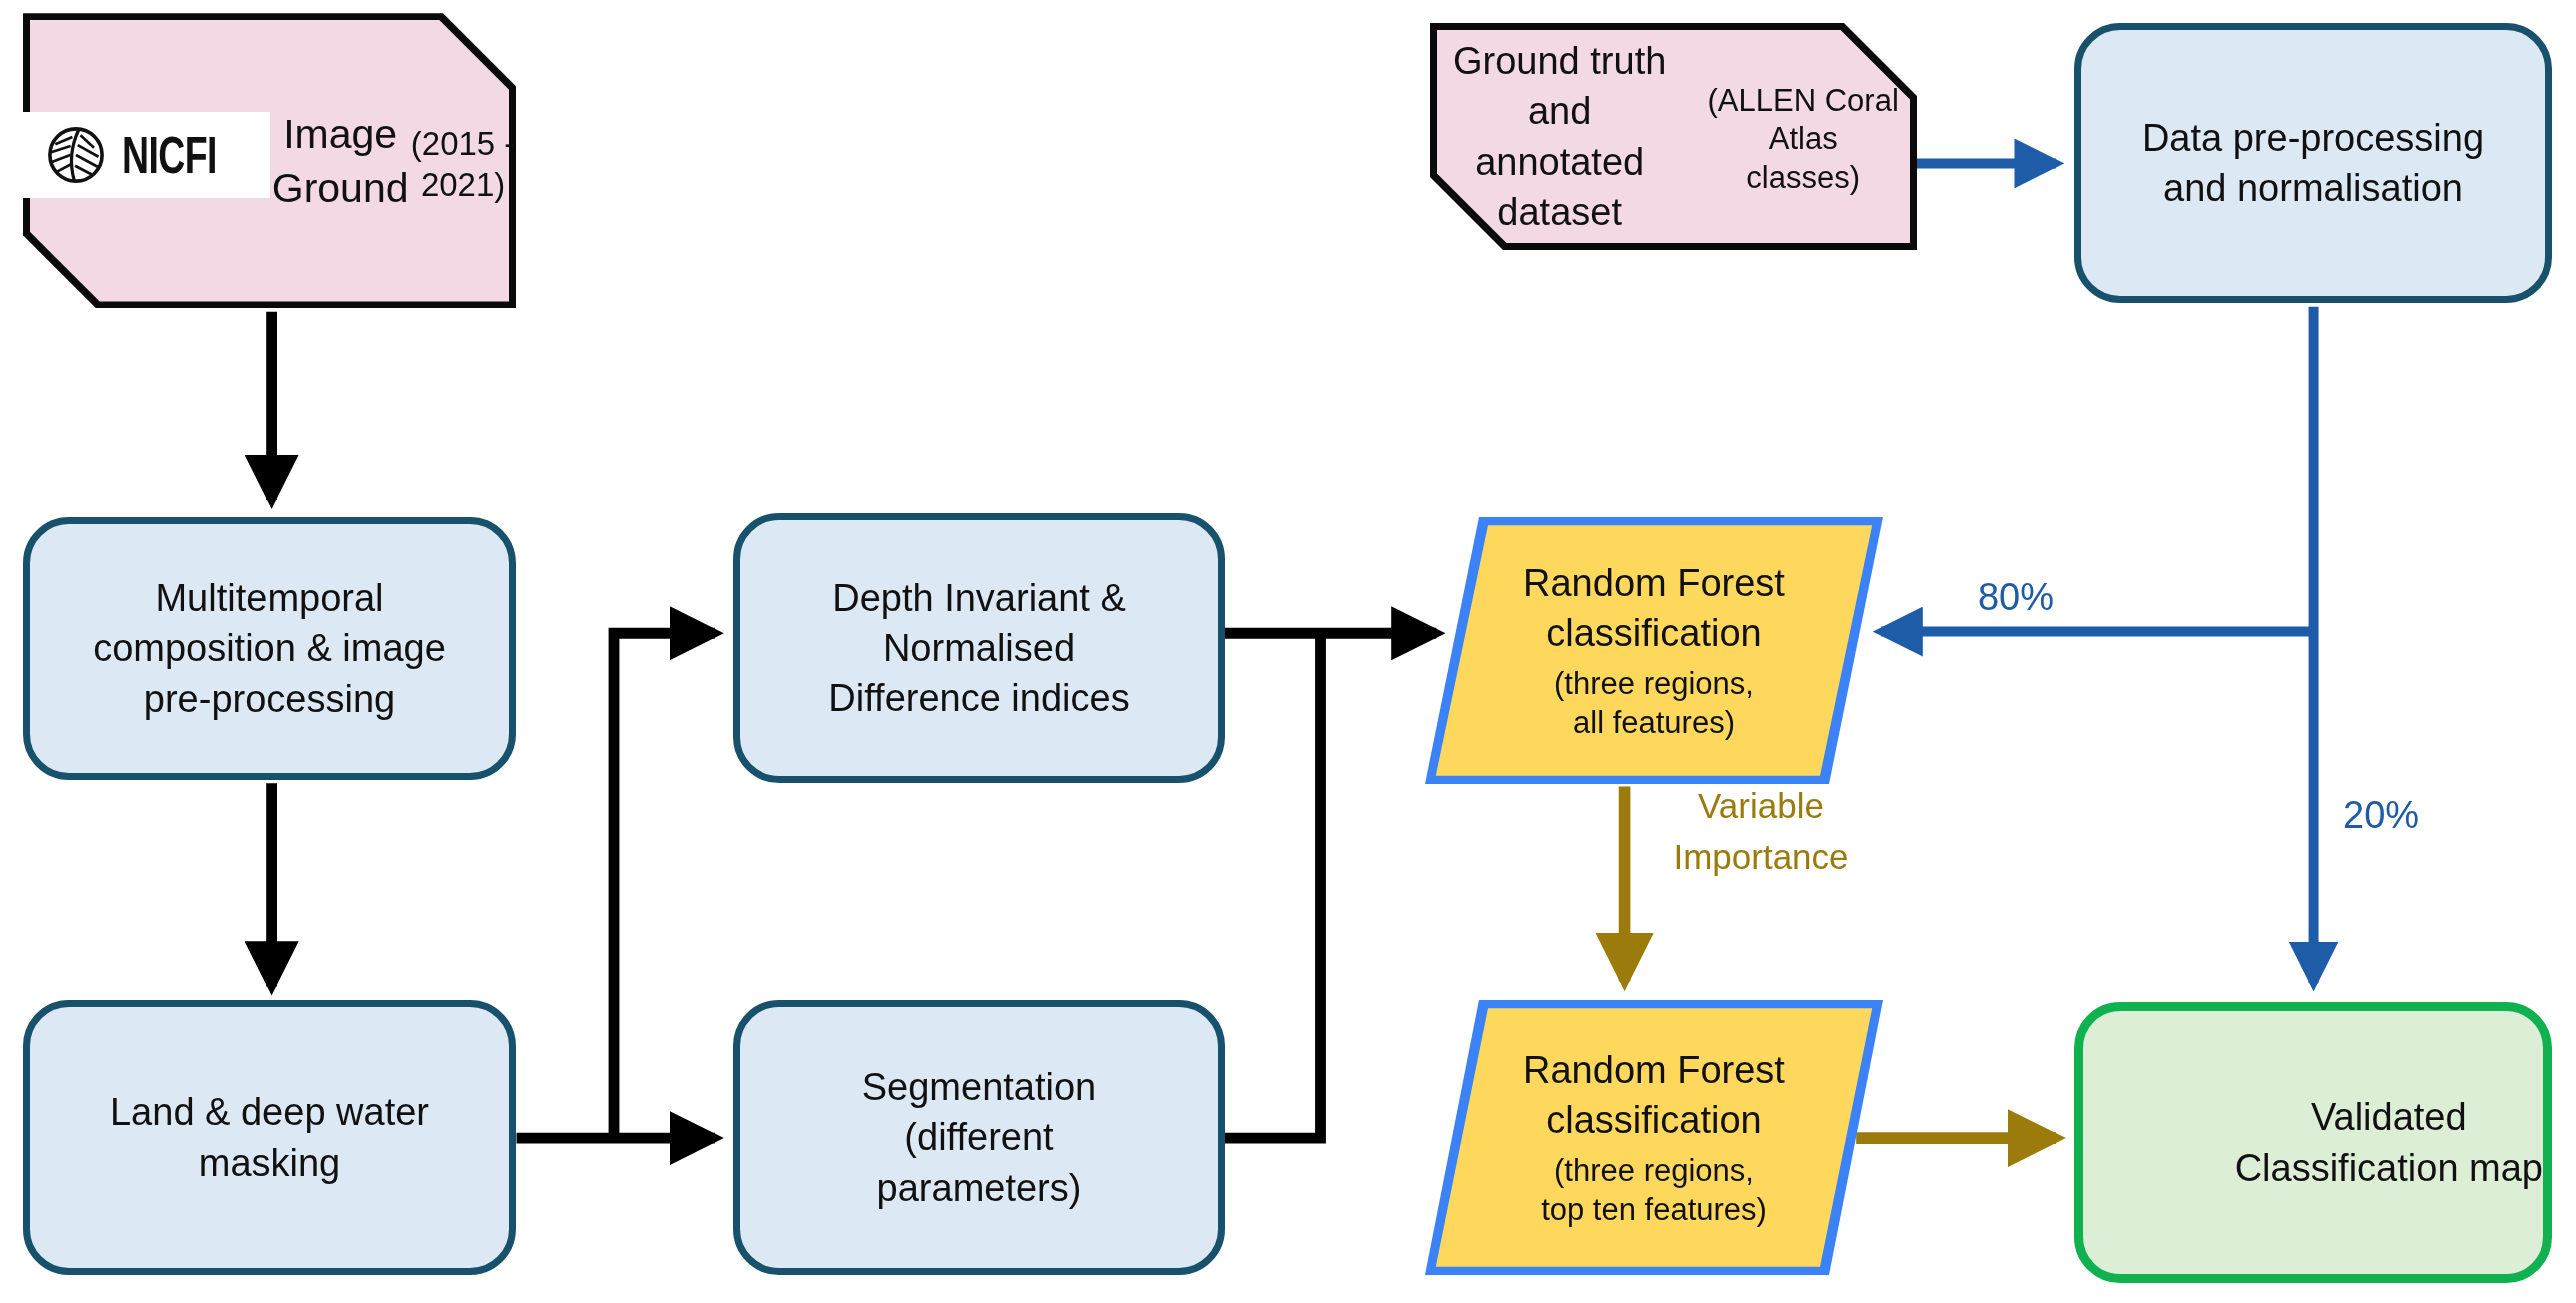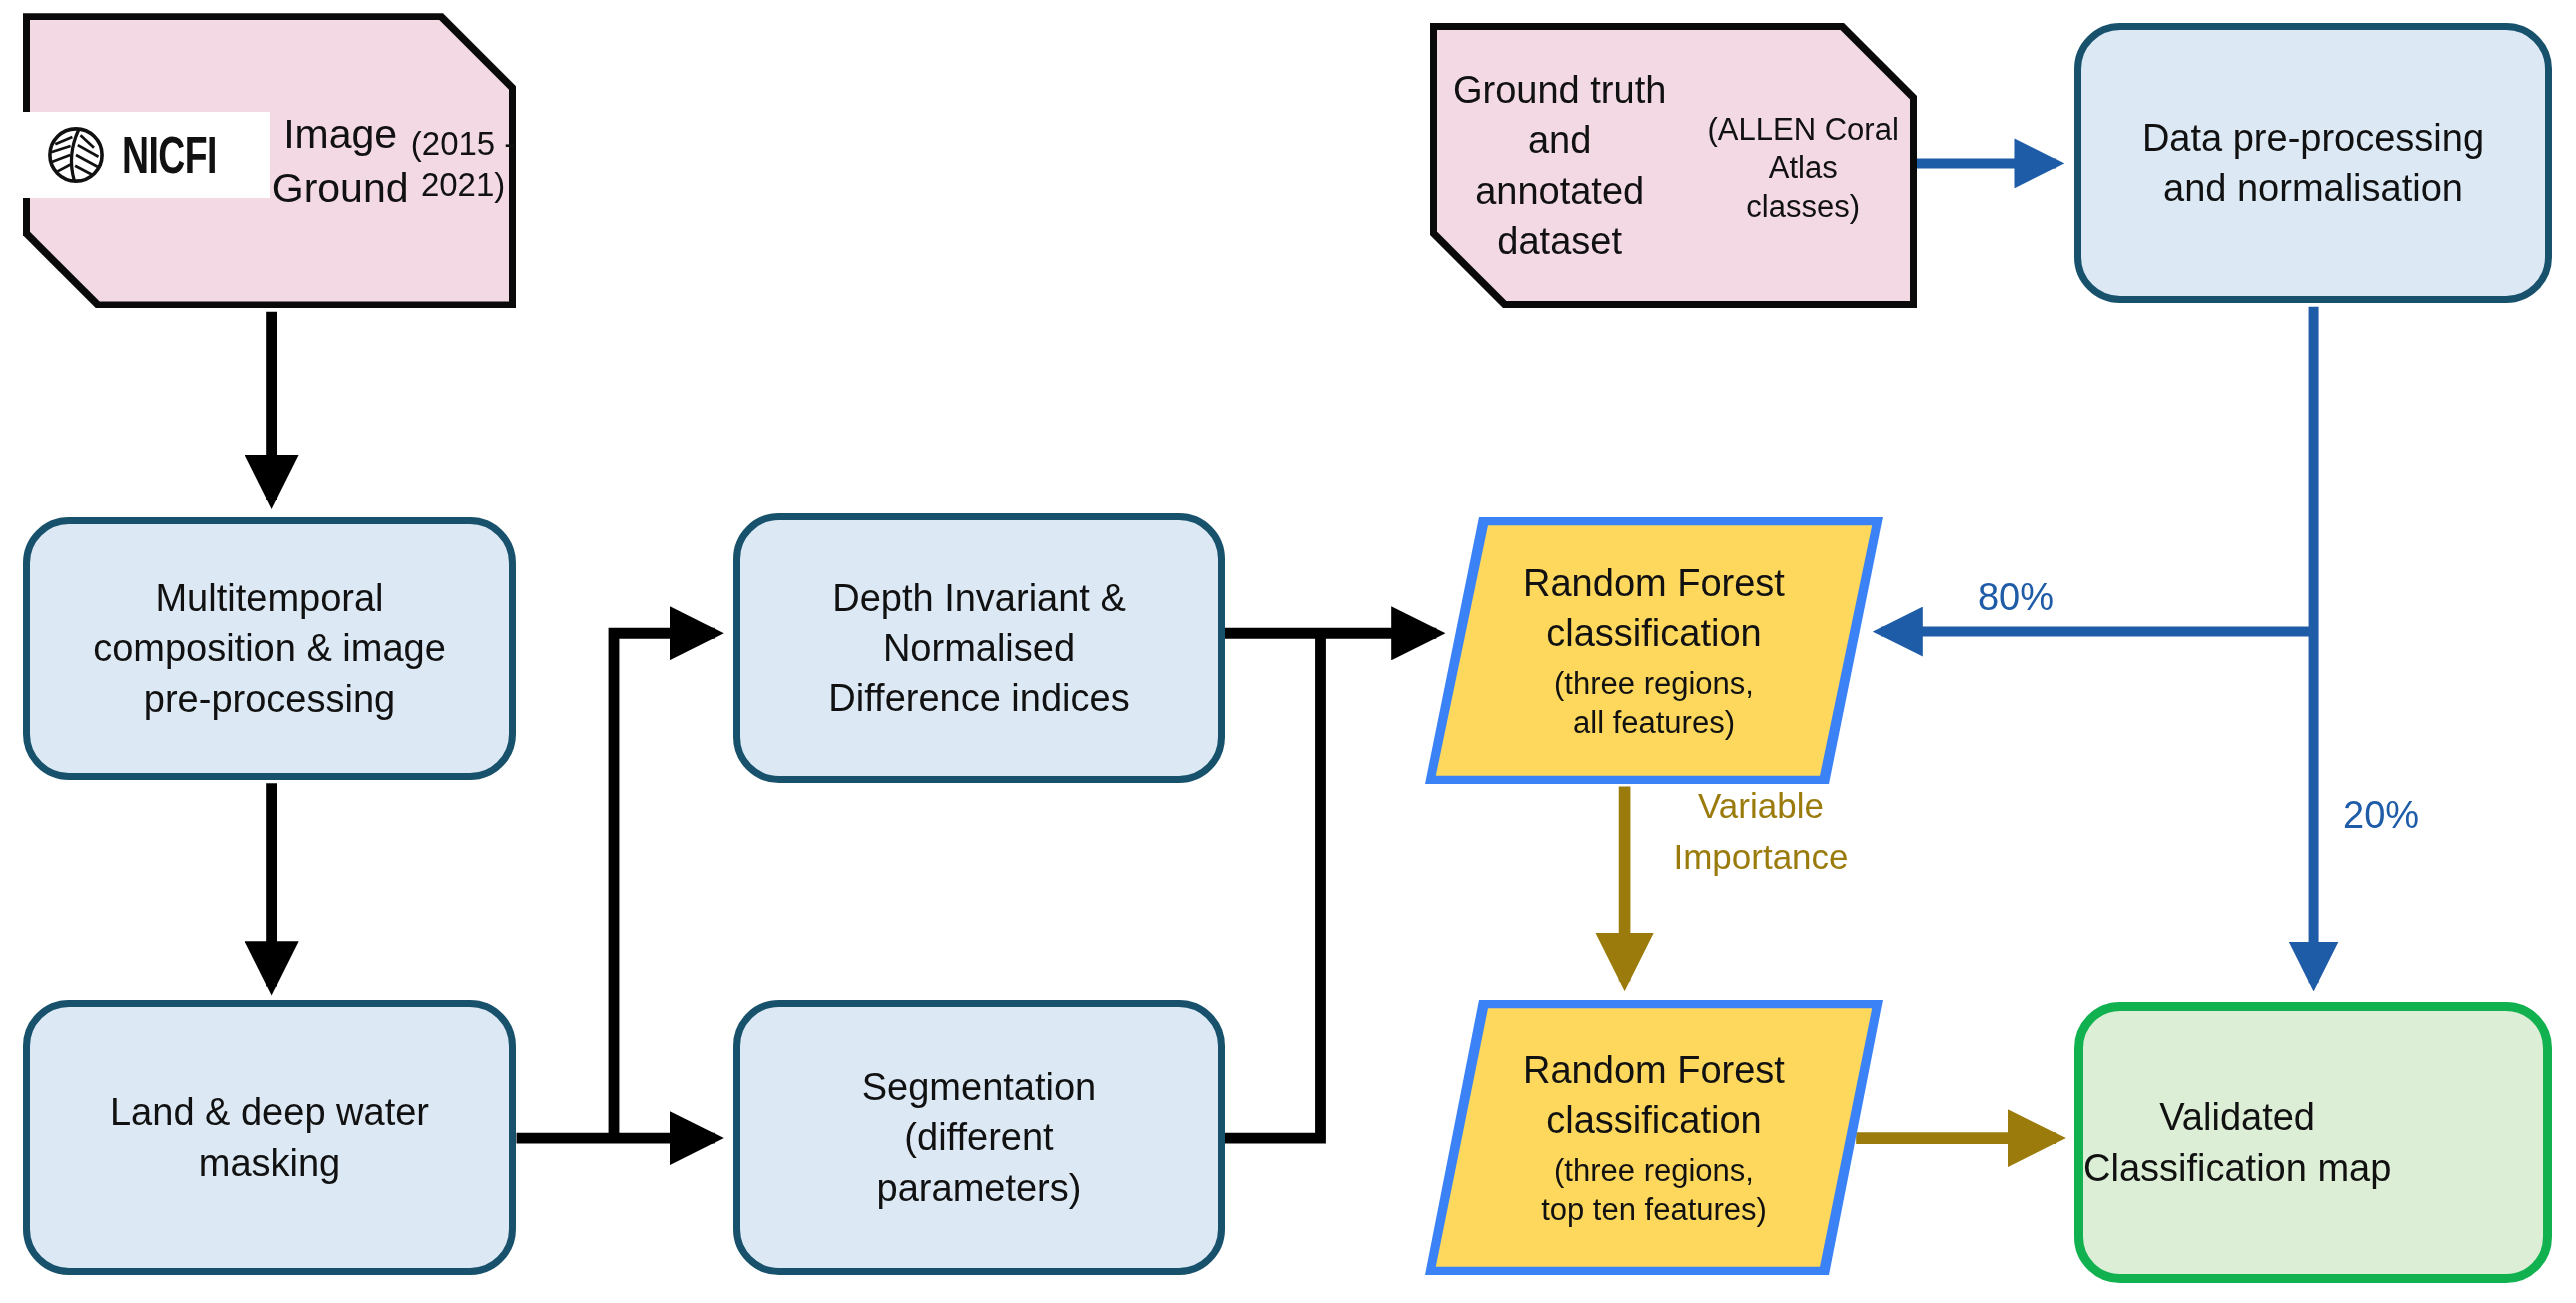--- a/index.html
+++ b/index.html
@@ -4,21 +4,21 @@
 <style>
   html,body{margin:0;padding:0;background:#ffffff;}
   #canvas{position:relative;width:2576px;height:1304px;background:#ffffff;overflow:hidden;
           font-family:"Liberation Sans",sans-serif;color:#111;}
   
   .roundbox{position:absolute;background:#DCE9F5;border:7.5px solid #17516B;border-radius:46px;
             display:flex;flex-direction:column;align-items:center;justify-content:center;
             text-align:center;box-sizing:border-box;}
   
   .greenbox{position:absolute;background:#DDEED6;border:9.2px solid #12B150;border-radius:46px;
-            display:flex;flex-direction:column;align-items:flex-start;justify-content:center;
+            display:flex;flex-direction:column;align-items:flex-end;justify-content:center;
             text-align:center;box-sizing:border-box;}
   
   .card{position:absolute;background:#0a0a0a;
         clip-path:polygon(0 0,calc(100% - 73px) 0,100% 73px,100% 100%,73px 100%,0 calc(100% - 73px));}
   .card .fill{position:absolute;inset:6.7px;background:#F2D9E3;
         clip-path:polygon(0 0,calc(100% - 70px) 0,100% 70px,100% 100%,70px 100%,0 calc(100% - 70px));}
   .card .content{position:absolute;inset:0;display:flex;flex-direction:row;align-items:center;
         justify-content:center;text-align:center;}
   
   .para{position:absolute;background:#3b82f6;
@@ -90,21 +90,21 @@
           <path d="M20,20 L32,26.5" stroke="#111" stroke-width="1.5"></path>
           <path d="M19.5,26 L29,31" stroke="#111" stroke-width="1.5"></path>
         </svg>
         <span class="logo-word">NICFI</span>
       </div>
       <div class="lbl big">Image Ground</div>
       <div class="sub" style="font-size:33px;">(2015 - 2021)</div>
     </div>
   </div>
 
-  <div class="card" style="left:1430px;top:23px;width:487px;height:285px;">
+  <div class="card" style="left:1430px;top:23px;width:487px;height:227px;">
     <div class="fill"></div>
     <div class="content">
       <div class="lbl">Ground truth and
 annotated dataset</div>
       <div class="sub">(ALLEN Coral Atlas
 classes)</div>
     </div>
   </div>
 
   <div class="roundbox" style="left:23px;top:517px;width:493px;height:263px;">

